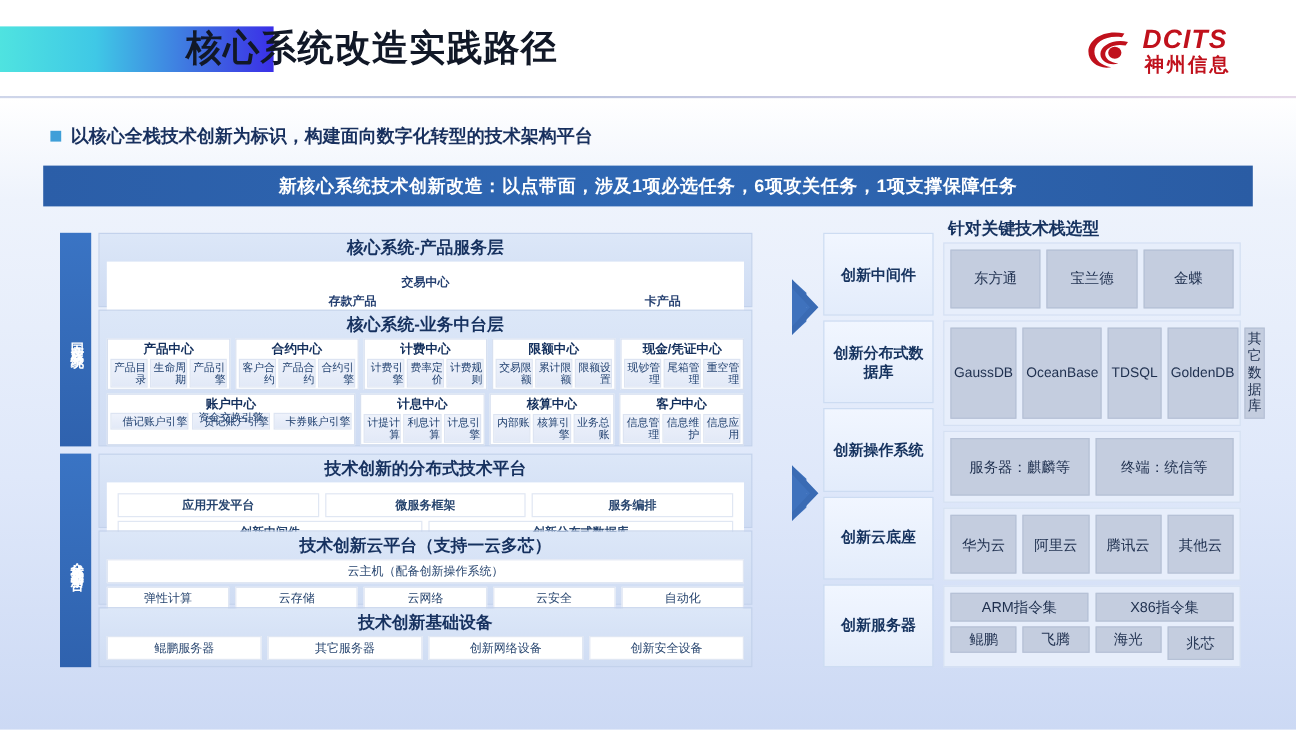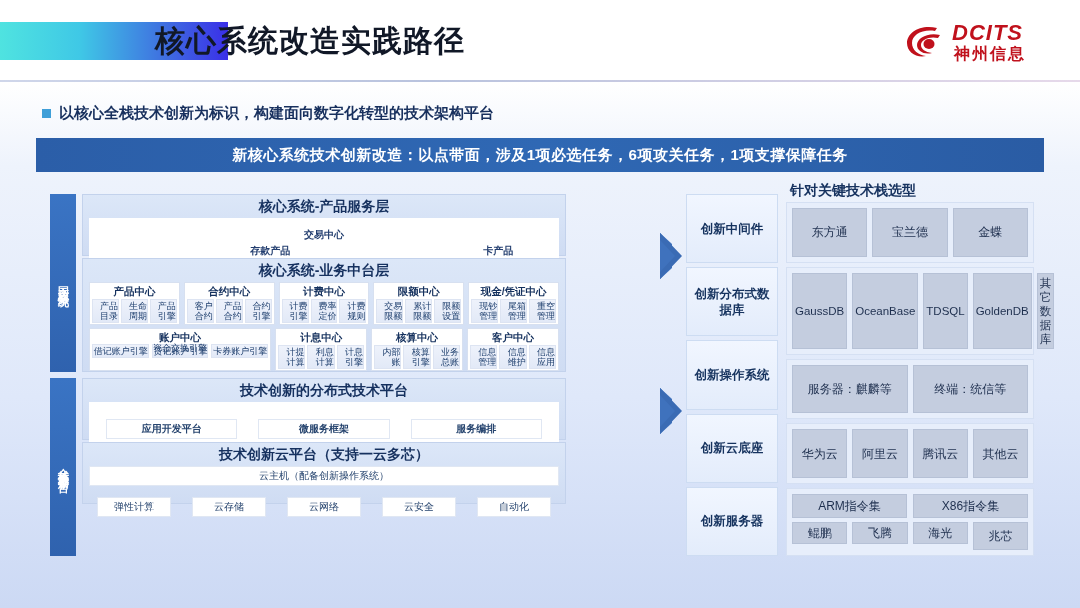--- a/index.html
+++ b/index.html
@@ -71,21 +71,21 @@
     background:linear-gradient(180deg,#3a74c4 0%, #2f62ae 100%);
     color:#fff; font-size:11px; font-weight:bold;
     writing-mode:vertical-rl; text-orientation:upright;
     display:flex; align-items:center; justify-content:center;
     letter-spacing:2px;
   }
   #vlabel-core { top:0px; height:178px; }
   #vlabel-plat { top:184px; height:178px; }
 
   .grp {
-    position:absolute; left:32px; width:484px;
+    position:absolute; left:32px; width:545px;
     background:linear-gradient(180deg,#dce7f8 0%, #cfdcf3 100%);
     border:1px solid #c3d2ec;
   }
   .grp-title {
     text-align:center; font-size:14px; font-weight:bold;
     color:#16315f; padding:3px 0 2px;
   }
   .whitebox {
     background:#ffffff; margin:0 6px 4px; padding:9px;font-weight:bold;
   }
@@ -127,21 +127,21 @@
   
   #grp-cloud { top:248px; height:62px; }
   
   #grp-infra { top:312px; height:50px; }
 
   .wbar {
     background:#ffffff; border:1px solid #e0e7f3; text-align:center;
     font-size:10px; color:#27456f; padding:2px 0; margin:0 0 3px;
   }
   .bar-row { display:flex; gap:5px; padding:0 6px 4px; }
-  .bar-row .wbar { flex:1; margin:8px; }
+  .bar-row .wbar { flex:1; margin:0; }
 
   
   .arrow {
     position:absolute; width:36px; height:58px;
   }
   #arrow1 { left:658px; top:145px; }
   #arrow2 { left:658px; top:300px; }
 
   
   #mid-col {
@@ -342,20 +342,29 @@
       <div class="wbar" style="margin:0 6px 3px;">云主机（配备创新操作系统）</div>
       <div class="bar-row">
         <div class="wbar">弹性计算</div>
         <div class="wbar">云存储</div>
         <div class="wbar">云网络</div>
         <div class="wbar">云安全</div>
         <div class="wbar">自动化</div>
       </div>
     </div>
 
+    <div class="grp" id="grp-infra">
+      <div class="grp-title">技术创新基础设备</div>
+      <div class="bar-row">
+        <div class="wbar">鲲鹏服务器</div>
+        <div class="wbar">其它服务器</div>
+        <div class="wbar">创新网络设备</div>
+        <div class="wbar">创新安全设备</div>
+      </div>
+    </div>
   </div>
 
   <svg class="arrow" id="arrow1" viewBox="0 0 36 58">
     <path d="M2 6 L22 29 L2 52 L2 42 L14 29 L2 16 Z" fill="#3f72bd"></path>
     <path d="M2 6 L2 52 L14 41 L14 17 Z" fill="#3f72bd"></path>
     <path d="M2 6 L24 29 L2 52 L2 45 L17 29 L2 13 Z" fill="#3a6bb4"></path>
   </svg>
   <svg class="arrow" id="arrow2" viewBox="0 0 36 58">
     <path d="M2 6 L22 29 L2 52 L2 42 L14 29 L2 16 Z" fill="#3f72bd"></path>
     <path d="M2 6 L2 52 L14 41 L14 17 Z" fill="#3f72bd"></path>

